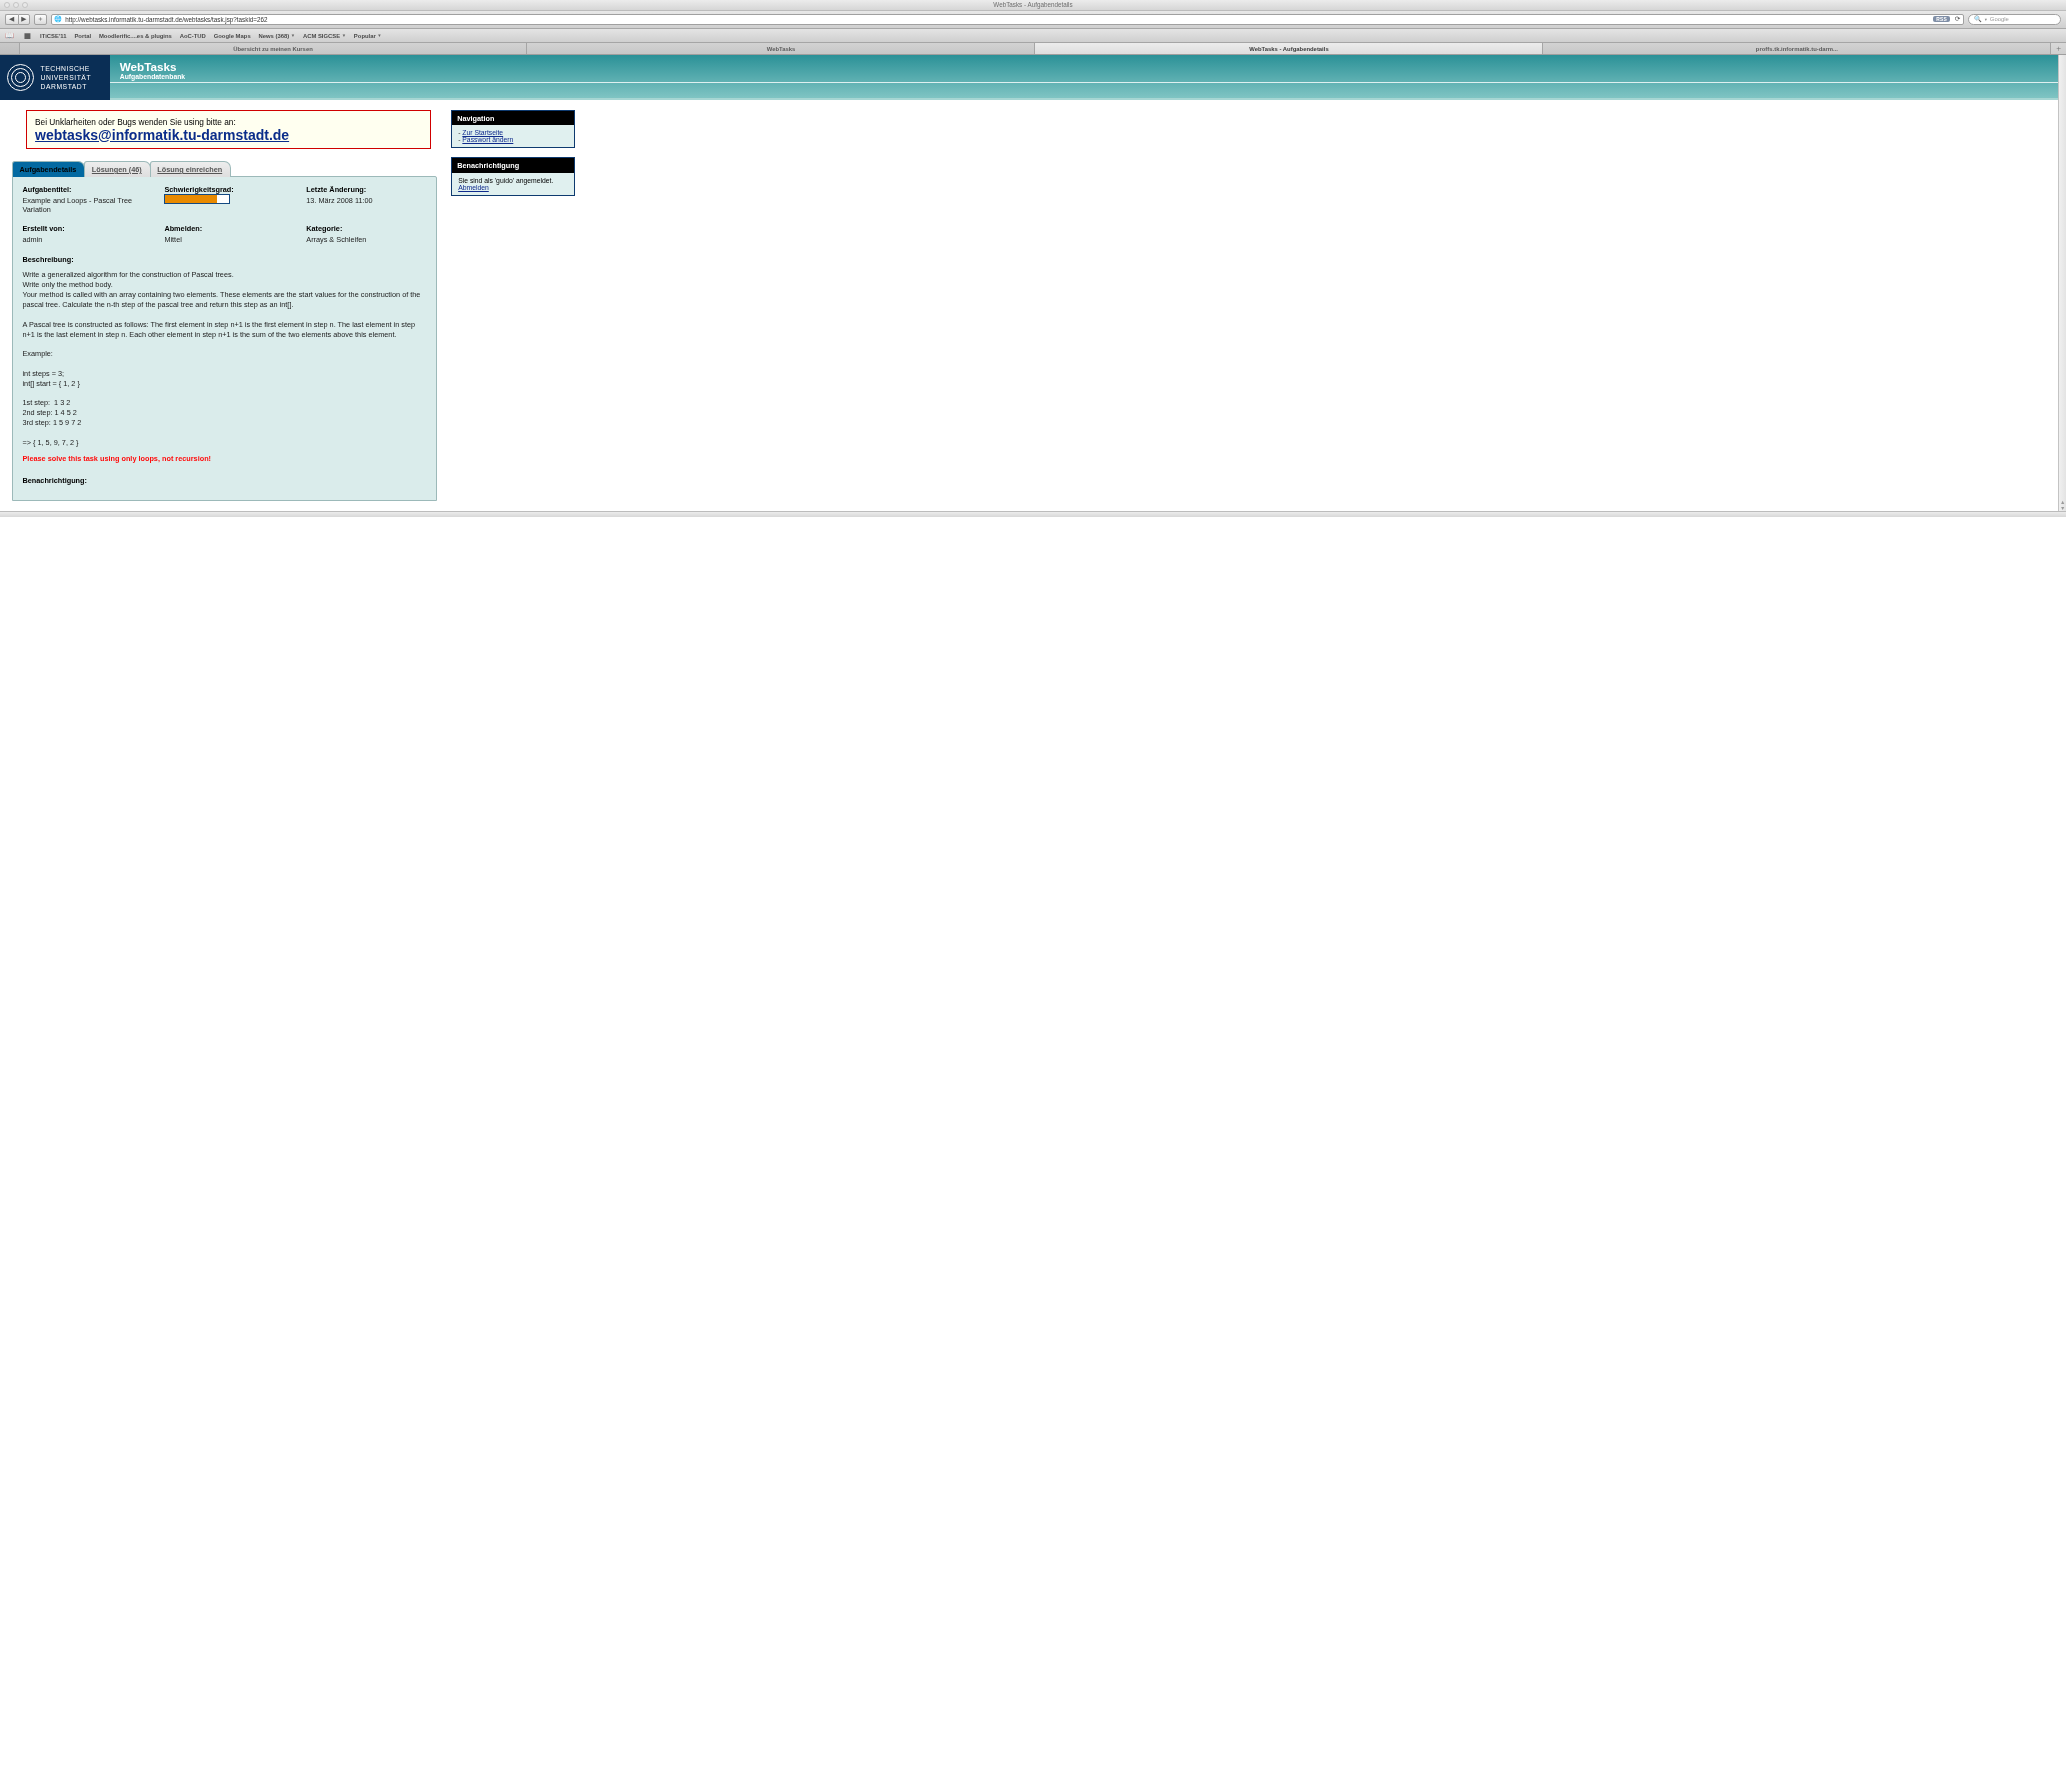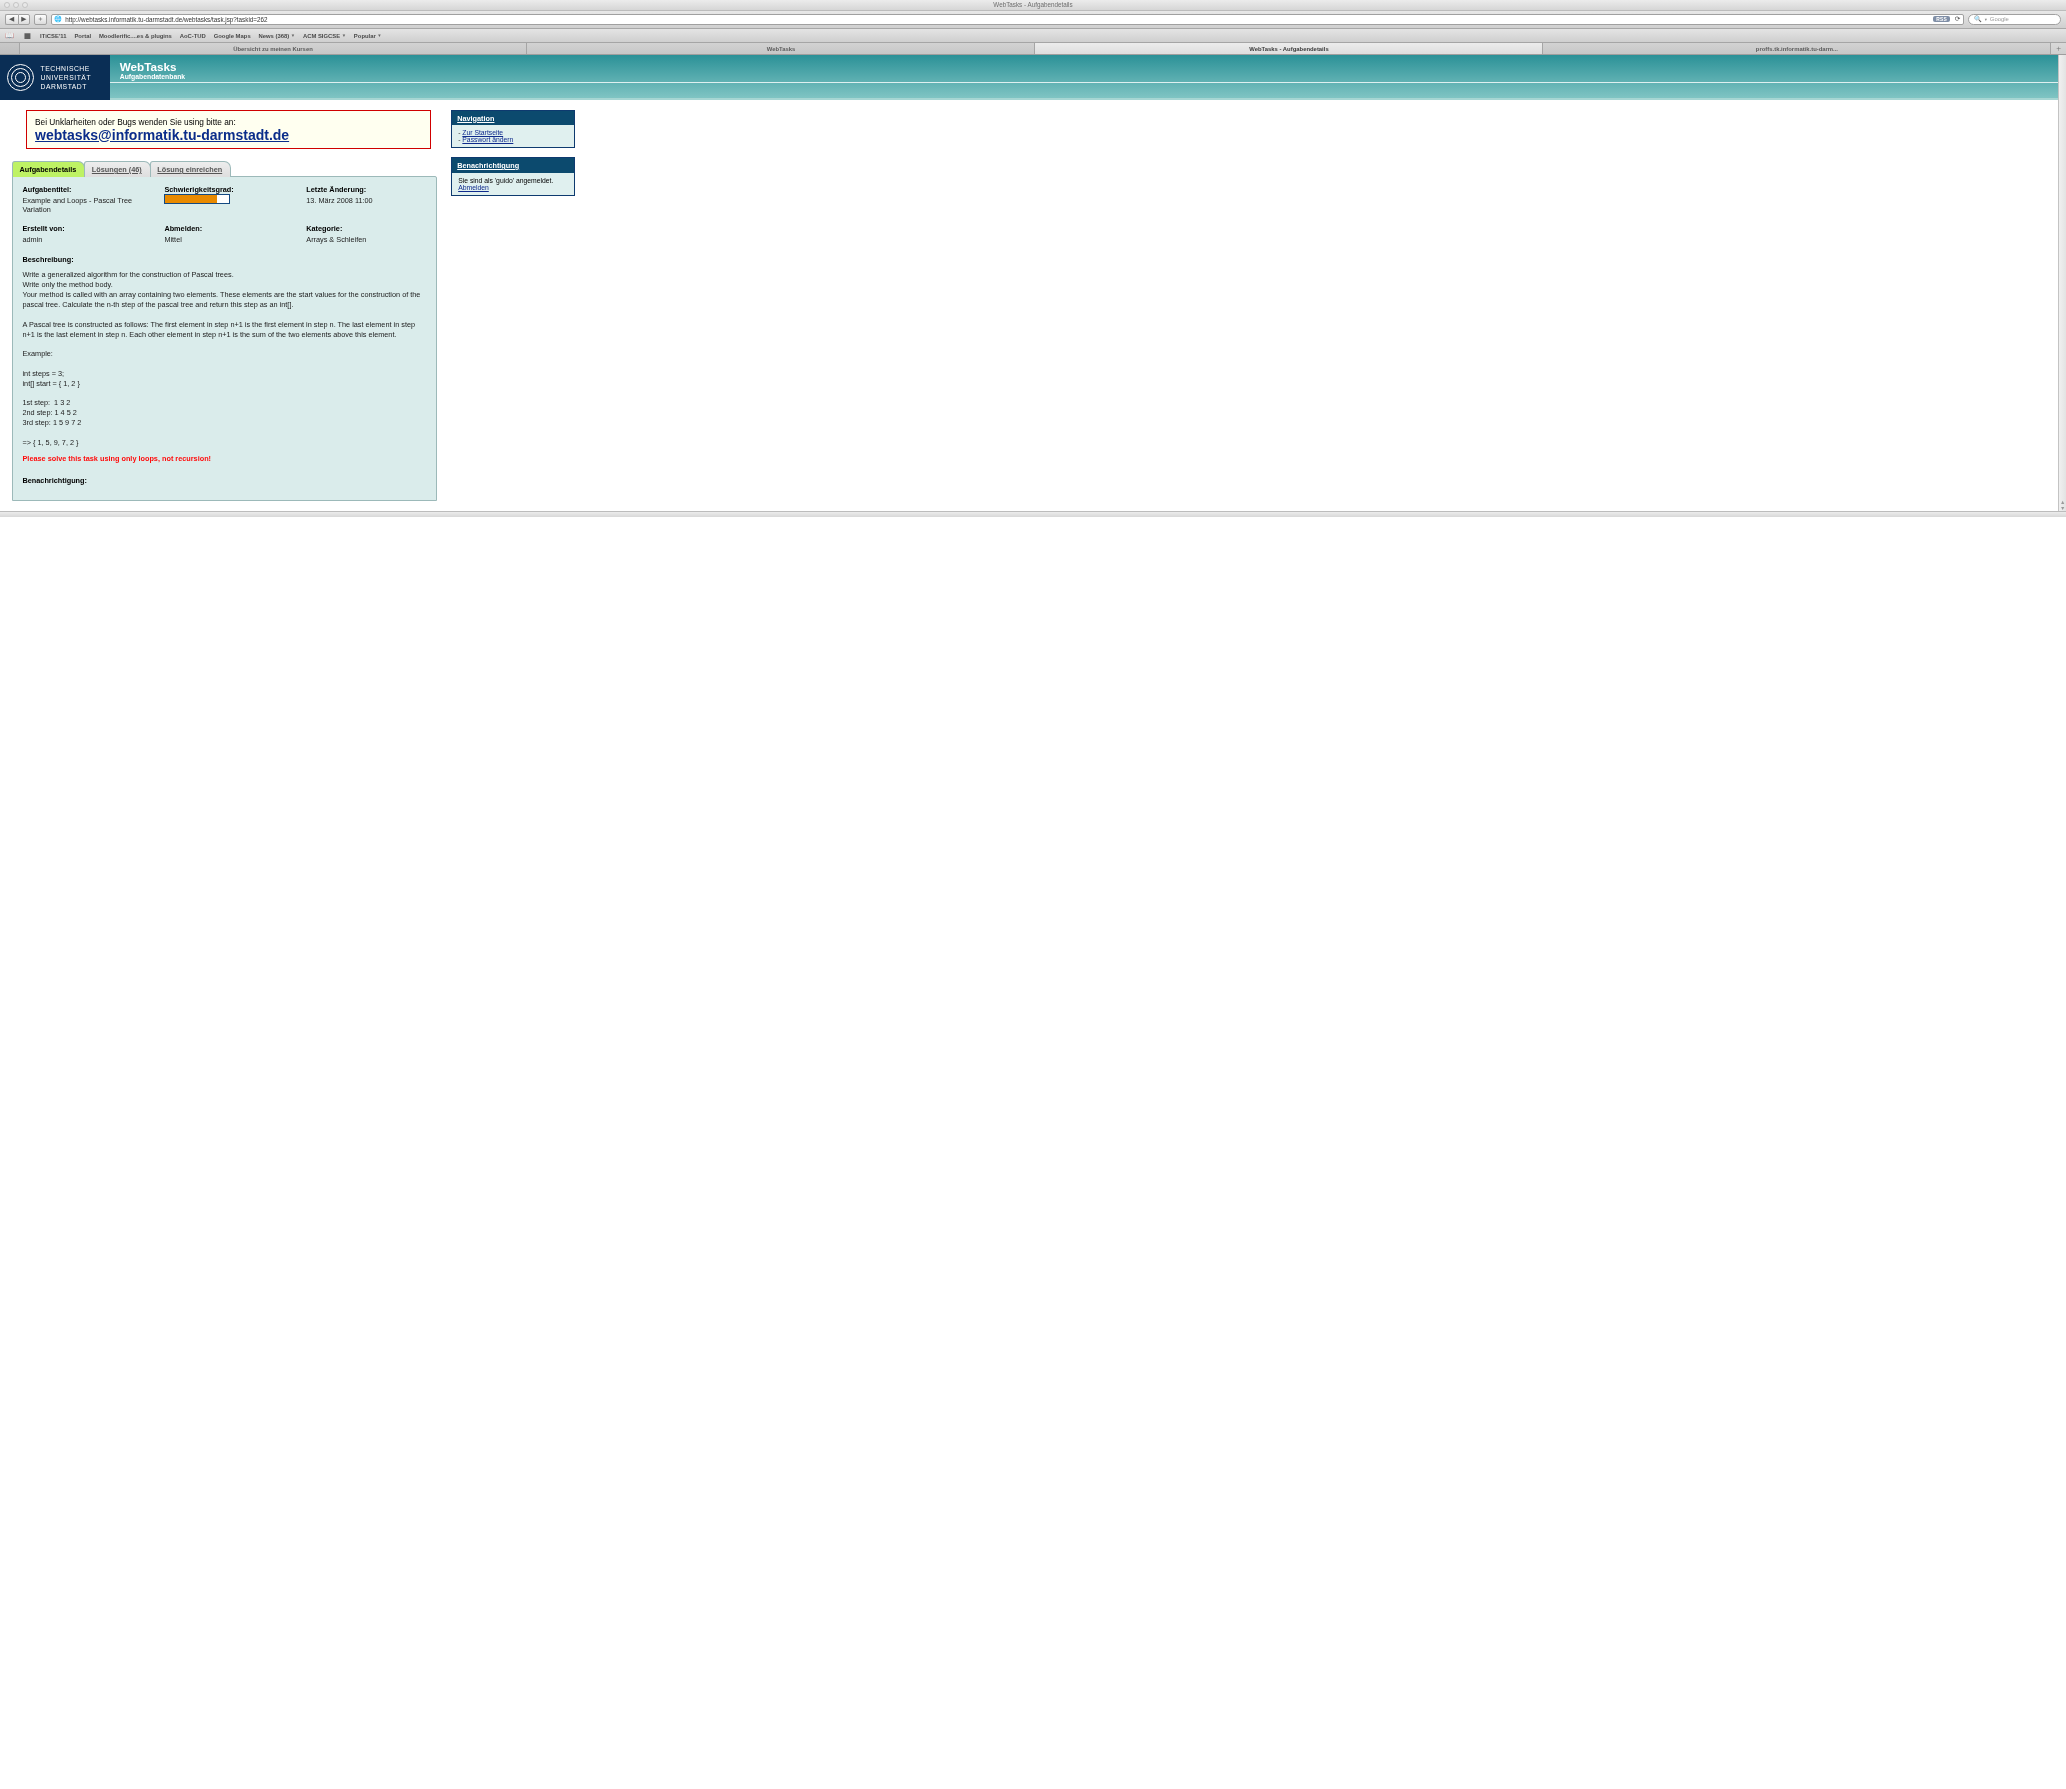--- a/index.html
+++ b/index.html
@@ -151,21 +151,21 @@
     border-bottom: none;
     border-top-left-radius: 2.9px;
     border-top-right-radius: 6.8px;
     background: linear-gradient(#ededed,#dedede);
     font-size: 7.3px; font-weight: bold;
     color: #555; text-decoration: underline;
     margin-right: -1px;
     position: relative;
   }
   .ctab.active {
-    background: #bef264;
+    background: #0369a1;
     color: #000; text-decoration: none;
     z-index: 2;
   }
   .ctab-panel {
     background: #daeceb;
     border: 0.5px solid #9cb9b9;
     border-top-right-radius: 2px;
     padding: 7.8px 9.8px 14.6px 9.8px;
     margin-top: -0.5px;
   }
@@ -174,22 +174,22 @@
   .meta-val   { font-size: 7.3px; color: #222; margin-top: 2px; }
   .diff-bar { width: 66px; height: 9.8px; border: 0.5px solid #144a82; background: #fff; position: relative; }
   .diff-fill { height: 100%; width: 80%; background: #e98a00; }
   .descr-label { font-weight: bold; font-size: 7.3px; margin-top: 10.7px; }
   .descr-body { font-size: 7.3px; color: #222; margin-top: 6.8px; line-height: 1.35; white-space: pre-wrap; }
   .warn-red { color: #ff0b0b; font-weight: bold; font-size: 7.3px; display: block; margin-top: 6.8px; }
   .benach { font-weight: bold; font-size: 7.3px; margin-top: 12.7px; }
   
   .sidebox { border: 0.5px solid #0e3a6f; margin-bottom: 8.8px; background: #e0f0ef; }
   .sidebox-head {
-    background: #0c4a6e; color: #fff; font-weight: bold;
-    padding: 2.9px 4.9px; font-size: 7.3px; text-decoration: underline;
+    background: #000000; color: #fff; font-weight: bold;
+    padding: 2.9px 4.9px; font-size: 7.3px;
   }
   .sidebox-body { padding: 3.9px 5.9px; font-size: 6.8px; }
   .sidebox-body a { color: #0f2a8c; text-decoration: underline; }
   .navlink-row { color: #333; }
   
   .right-scroll {
     position: absolute; top: 0; right: 0; width: 7.8px; bottom: 0;
     background: linear-gradient(to right,#f0f0f0,#e3e3e3);
     border-left: 0.5px solid #c3c3c3;
   }

